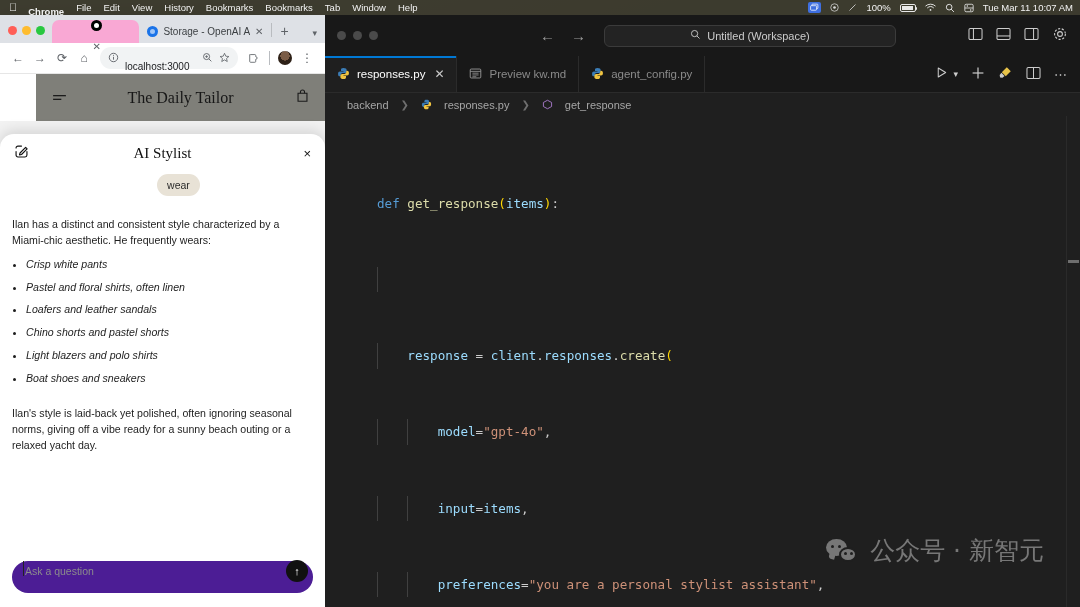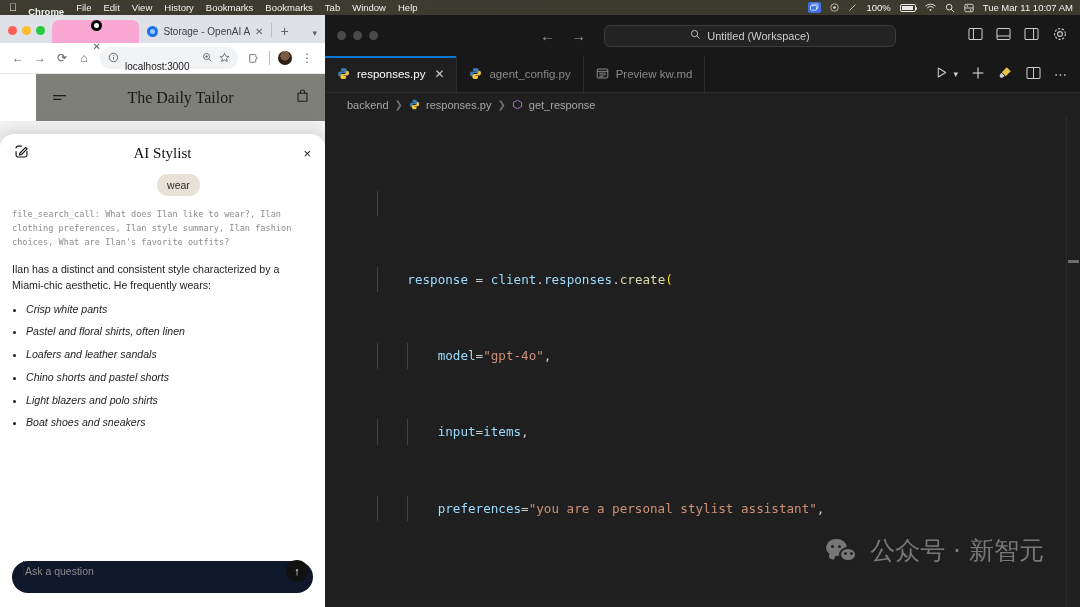--- a/index.html
+++ b/index.html
@@ -129,28 +129,28 @@
   .bubble-user {
     background: #e8e2d6; border-radius: 12px; padding: 5px 10px;
     font-size: 10.5px; color: #2b2b2b; display: inline-block;
     margin-left: 32px; margin-top: 2px;
   }
   .tool-call {
     font-family: "DejaVu Sans Mono", monospace; font-size: 8.6px; line-height: 1.62;
     color: #8d8d8d; margin-top: 12px;
   }
   .assistant-p {
-    font-size: 10.6px; line-height: 1.5; color: #1d1d1d; margin-top: 12px;
+    font-size: 10.6px; line-height: 1.5; color: #1d1d1d; margin-top: 21px;
   }
   .assistant-list { margin: 9px 0 0 14px; font-style: italic; }
   .assistant-list li { font-size: 10.6px; color: #1d1d1d; margin-bottom: 9px; line-height: 1.3; }
 
   .composer { flex: none; padding: 9px 12px 14px 12px; background: #fff;}
   .composer-inner {
-    height: 32px; background: #0f172a; border-radius: 16px;
+    height: 32px; background: #4c1d95; border-radius: 16px;
     display: flex; align-items: center; padding: 0 5px 13px 13px; margin-top: 14px;
   }
   .composer-inner .ph { flex: 1; font-size: 10.5px; color: #8c8c8c; position: relative;}
   .composer-inner .ph::before {
     content:""; position:absolute; left:-2px; top:-4px; width:1px; height:15px; background:#222;
   }
   .send-btn {
     width: 22px; height: 22px; border-radius: 50%; background: #111;
     color: #fff; display: flex; align-items: center; justify-content: center;
     font-size: 11px; flex: none;
@@ -188,21 +188,21 @@
   .vs-tab.active { background: #1f1f1f; color: #ffffff; }
   .vs-tab.active::before {
     content:""; position:absolute; left:0; right:0; top:0; height:1.5px; background:#0078d4;
   }
   .vs-tab .tclose { color:#cccccc; font-size: 12px; margin-left: 2px;}
   .vs-actions { margin-left: auto; display: flex; align-items: center; gap: 13px;
                 padding: 0 13px; color: #cccccc; font-size: 13px; }
 
   .vs-breadcrumb {
     height: 23px; background: #1f1f1f; display: flex; align-items: center;
-    gap: 6px; padding-left: 22px; font-size: 11px; color: #a6a6a6; flex: none;
+    gap: 12px; padding-left: 22px; font-size: 11px; color: #a6a6a6; flex: none;
   }
   .bc-sep { color: #6f6f6f; font-size: 10px; }
 
   .vs-editor { flex: 1; background: #1f1f1f; position: relative; overflow: hidden; }
   .code-area {
     position: absolute; left: 0; top: 24px; right: 0; bottom: 0;
     font-family: "DejaVu Sans Mono", monospace; font-size: 12.6px; line-height: 25.4px;
     white-space: pre;
   }
   .code-line { padding-left: 52px; position: relative; height: 25.4px; }
@@ -394,30 +394,30 @@
               </svg>
           </span>
           <span class="st-title">AI Stylist</span>
           <span class="close-ic">×</span>
         </div>
 
         <div class="chat-body">
           <div style="text-align:center">
             <span class="bubble-user">wear</span>
           </div>
-          <div class="tool-call">file_search_call: What does Ilan like to wear?, Ilan clothing preferences, Ilan style summary, Ilan fashion choices, What are Ilan's favorite outfits?</div>
           <div class="assistant-p">Ilan has a distinct and consistent style characterized by a Miami-chic aesthetic. He frequently wears:</div>
           <ul class="assistant-list">
             <li>Crisp white pants</li>
             <li>Pastel and floral shirts, often linen</li>
             <li>Loafers and leather sandals</li>
             <li>Chino shorts and pastel shorts</li>
             <li>Light blazers and polo shirts</li>
             <li>Boat shoes and sneakers</li>
           </ul>
+          <div class="assistant-p">Ilan's style is laid-back yet polished, often ignoring seasonal norms, giving off a vibe ready for a sunny beach outing or a relaxed yacht day.</div>
         </div>
 
         <div class="composer">
           <div class="composer-inner">
             <span class="ph">Ask a question</span>
             <span class="send-btn">↑</span>
           </div>
         </div>
       </div>
     </div>
@@ -479,37 +479,37 @@
               <path d="M7.9 1.2c-2.4 0-3 1-3 2.2v1.5h3.1v.6H3.6c-1.3 0-2.3.8-2.3 3s1 3 2.3 3h1V9.8c0-1.3 1.1-2.4 2.4-2.4h2.8c1.1 0 2-0.9 2-2V3.4c0-1.2-1-2.2-3.9-2.2z" fill="#3b7cb5"></path>
               <path d="M8.1 14.8c2.4 0 3-1 3-2.2v-1.5H8v-.6h4.4c1.3 0 2.3-.8 2.3-3s-1-3-2.3-3h-1v1.7c0 1.3-1.1 2.4-2.4 2.4H6.2c-1.1 0-2 .9-2 2v2c0 1.2 1 2.2 3.9 2.2z" fill="#f0c441"></path>
             </svg>
         </span>
         <span>responses.py</span>
         <span class="tclose">✕</span>
       </div>
       <div class="vs-tab">
         <span>
           <svg width="13" height="13" viewBox="0 0 16 16">
-              <path d="M7.9 1.2c-2.4 0-3 1-3 2.2v1.5h3.1v.6H3.6c-1.3 0-2.3.8-2.3 3s1 3 2.3 3h1V9.8c0-1.3 1.1-2.4 2.4-2.4h2.8c1.1 0 2-0.9 2-2V3.4c0-1.2-1-2.2-3.9-2.2z" fill="#3b7cb5"></path>
-              <path d="M8.1 14.8c2.4 0 3-1 3-2.2v-1.5H8v-.6h4.4c1.3 0 2.3-.8 2.3-3s-1-3-2.3-3h-1v1.7c0 1.3-1.1 2.4-2.4 2.4H6.2c-1.1 0-2 .9-2 2v2c0 1.2 1 2.2 3.9 2.2z" fill="#f0c441"></path>
-            </svg>
-        </span>
-        <span>agent_config.py</span>
-      </div>
-      <div class="vs-tab">
-        <span>
-          <svg width="13" height="13" viewBox="0 0 16 16">
               <rect x="1.5" y="2.5" width="13" height="11" rx="1.2" fill="none" stroke="#9a9a9a" stroke-width="1.1"></rect>
               <line x1="1.5" y1="5.4" x2="14.5" y2="5.4" stroke="#9a9a9a" stroke-width="1"></line>
               <line x1="4.2" y1="7.6" x2="11.8" y2="7.6" stroke="#9a9a9a" stroke-width="1"></line>
               <line x1="4.2" y1="9.8" x2="11.8" y2="9.8" stroke="#9a9a9a" stroke-width="1"></line>
               <line x1="4.2" y1="12" x2="9" y2="12" stroke="#9a9a9a" stroke-width="1"></line>
             </svg>
         </span>
         <span>Preview kw.md</span>
+      </div>
+      <div class="vs-tab">
+        <span>
+          <svg width="13" height="13" viewBox="0 0 16 16">
+              <path d="M7.9 1.2c-2.4 0-3 1-3 2.2v1.5h3.1v.6H3.6c-1.3 0-2.3.8-2.3 3s1 3 2.3 3h1V9.8c0-1.3 1.1-2.4 2.4-2.4h2.8c1.1 0 2-0.9 2-2V3.4c0-1.2-1-2.2-3.9-2.2z" fill="#3b7cb5"></path>
+              <path d="M8.1 14.8c2.4 0 3-1 3-2.2v-1.5H8v-.6h4.4c1.3 0 2.3-.8 2.3-3s-1-3-2.3-3h-1v1.7c0 1.3-1.1 2.4-2.4 2.4H6.2c-1.1 0-2 .9-2 2v2c0 1.2 1 2.2 3.9 2.2z" fill="#f0c441"></path>
+            </svg>
+        </span>
+        <span>agent_config.py</span>
       </div>
       <div class="vs-actions">
         <span>
           <svg width="13" height="13" viewBox="0 0 14 14">
               <polygon points="3.5,2.2 11.5,7 3.5,11.8" fill="none" stroke="#cccccc" stroke-width="1.1" stroke-linejoin="round"></polygon>
             </svg>
         </span>
         <span style="font-size:9px;margin-left:-8px">▾</span>
         <span>
           <svg width="14" height="14" viewBox="0 0 14 14">
@@ -547,20 +547,21 @@
       <span>
         <svg width="11" height="11" viewBox="0 0 14 14" style="vertical-align:-1px">
             <polygon points="7,1.6 12.2,4.4 12.2,9.6 7,12.4 1.8,9.6 1.8,4.4" fill="none" stroke="#b180d7" stroke-width="1.1" stroke-linejoin="round"></polygon>
           </svg>
       </span>
       <span>get_response</span>
     </div>
 
     <div class="vs-editor">
       <div class="code-area">
+        <div class="code-line"><span class="kw">def</span> <span class="fn">get_response</span><span class="brk1">(</span><span class="var">items</span><span class="brk1">)</span><span class="pun">:</span></div>
         <div class="code-line"><span class="ind" style="left:52px"></span></div>
         <div class="code-line"><span class="ind" style="left:52px"></span>    <span class="var">response</span> <span class="pun">=</span> <span class="var">client</span><span class="pun">.</span><span class="var">responses</span><span class="pun">.</span><span class="fn">create</span><span class="brk1">(</span></div>
         <div class="code-line"><span class="ind" style="left:52px"></span><span class="ind" style="left:82px"></span>        <span class="var">model</span><span class="pun">=</span><span class="str">"gpt-4o"</span><span class="pun">,</span></div>
         <div class="code-line"><span class="ind" style="left:52px"></span><span class="ind" style="left:82px"></span>        <span class="var">input</span><span class="pun">=</span><span class="var">items</span><span class="pun">,</span></div>
         <div class="code-line"><span class="ind" style="left:52px"></span><span class="ind" style="left:82px"></span>        <span class="var">preferences</span><span class="pun">=</span><span class="str">"you are a personal stylist assistant"</span><span class="pun">,</span></div>
         
         
         
         
         

